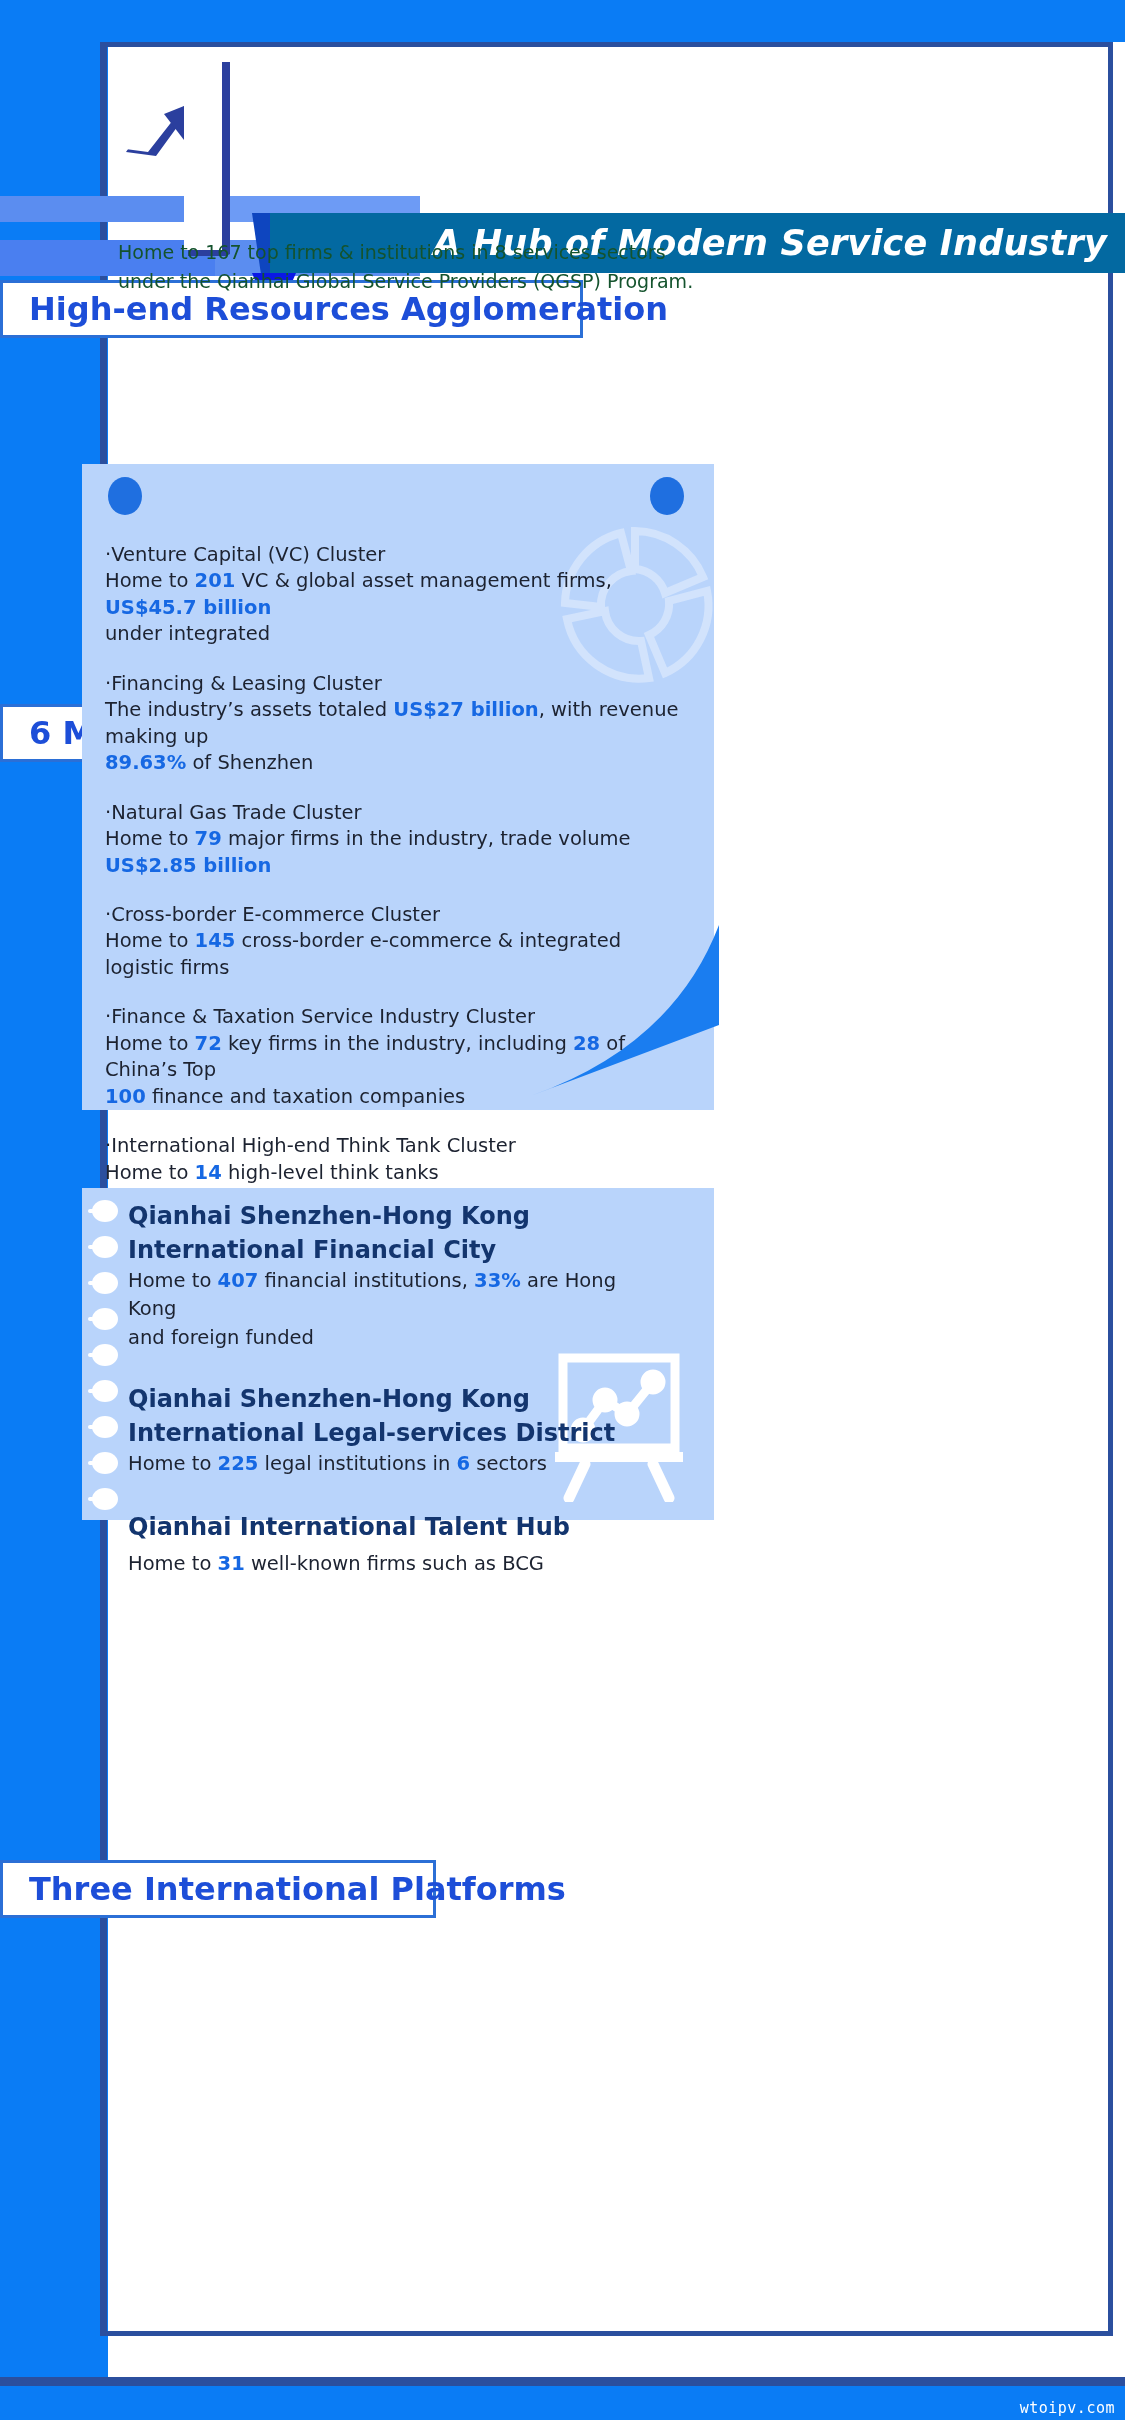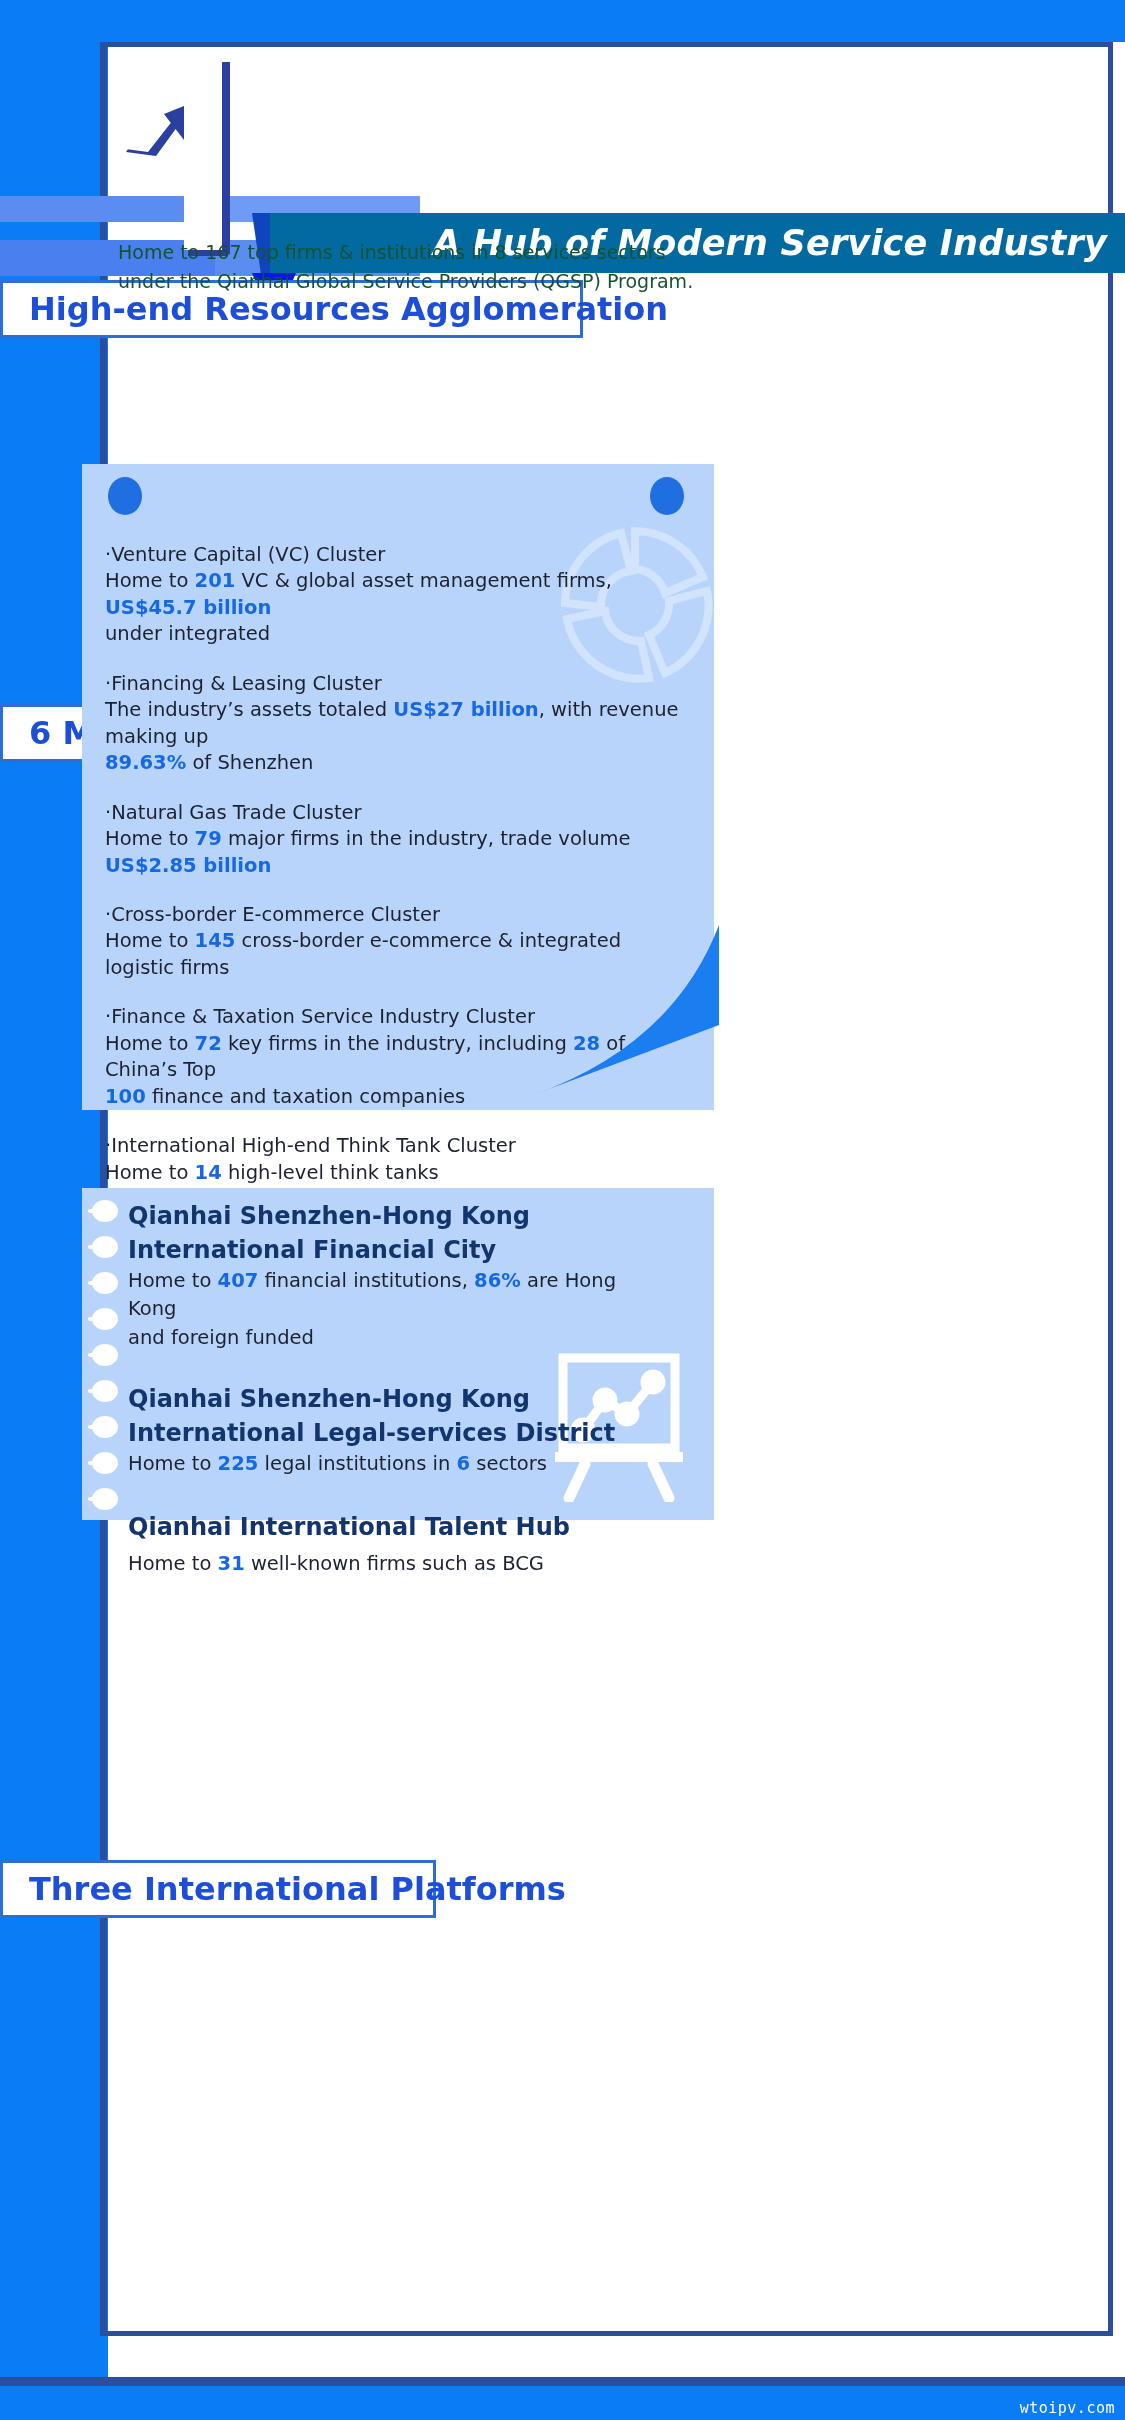--- a/index.html
+++ b/index.html
@@ -288,21 +288,21 @@
       </g>
       <rect x="6" y="100" width="128" height="10" fill="#ffffff"></rect>
       <path d="M36 112 L20 146 M104 112 L120 146" stroke="#ffffff" stroke-width="11" stroke-linecap="round"></path>
     </svg>
   </div>
 
   <div class="plat-body">
     <div class="plat-item">
       <div class="plat-name">Qianhai Shenzhen-Hong Kong</div>
       <div class="plat-name">International Financial City</div>
-      <div class="plat-line"><span>Home to </span><span class="hl">407</span><span> financial institutions, </span><span class="hl">86%</span><span> are Hong Kong</span></div>
+      <div class="plat-line"><span>Home to </span><span class="hl">407</span><span> financial institutions, </span><span class="hl">33%</span><span> are Hong Kong</span></div>
       <div class="plat-line">and foreign funded</div>
     </div>
 
     <div class="plat-item" style="margin-top:30px;">
       <div class="plat-name">Qianhai Shenzhen-Hong Kong</div>
       <div class="plat-name">International Legal-services District</div>
       <div class="plat-line"><span>Home to </span><span class="hl">225</span><span> legal institutions in </span><span class="hl">6</span><span> sectors</span></div>
     </div>
 
     <div class="plat-item" style="margin-top:32px;">

